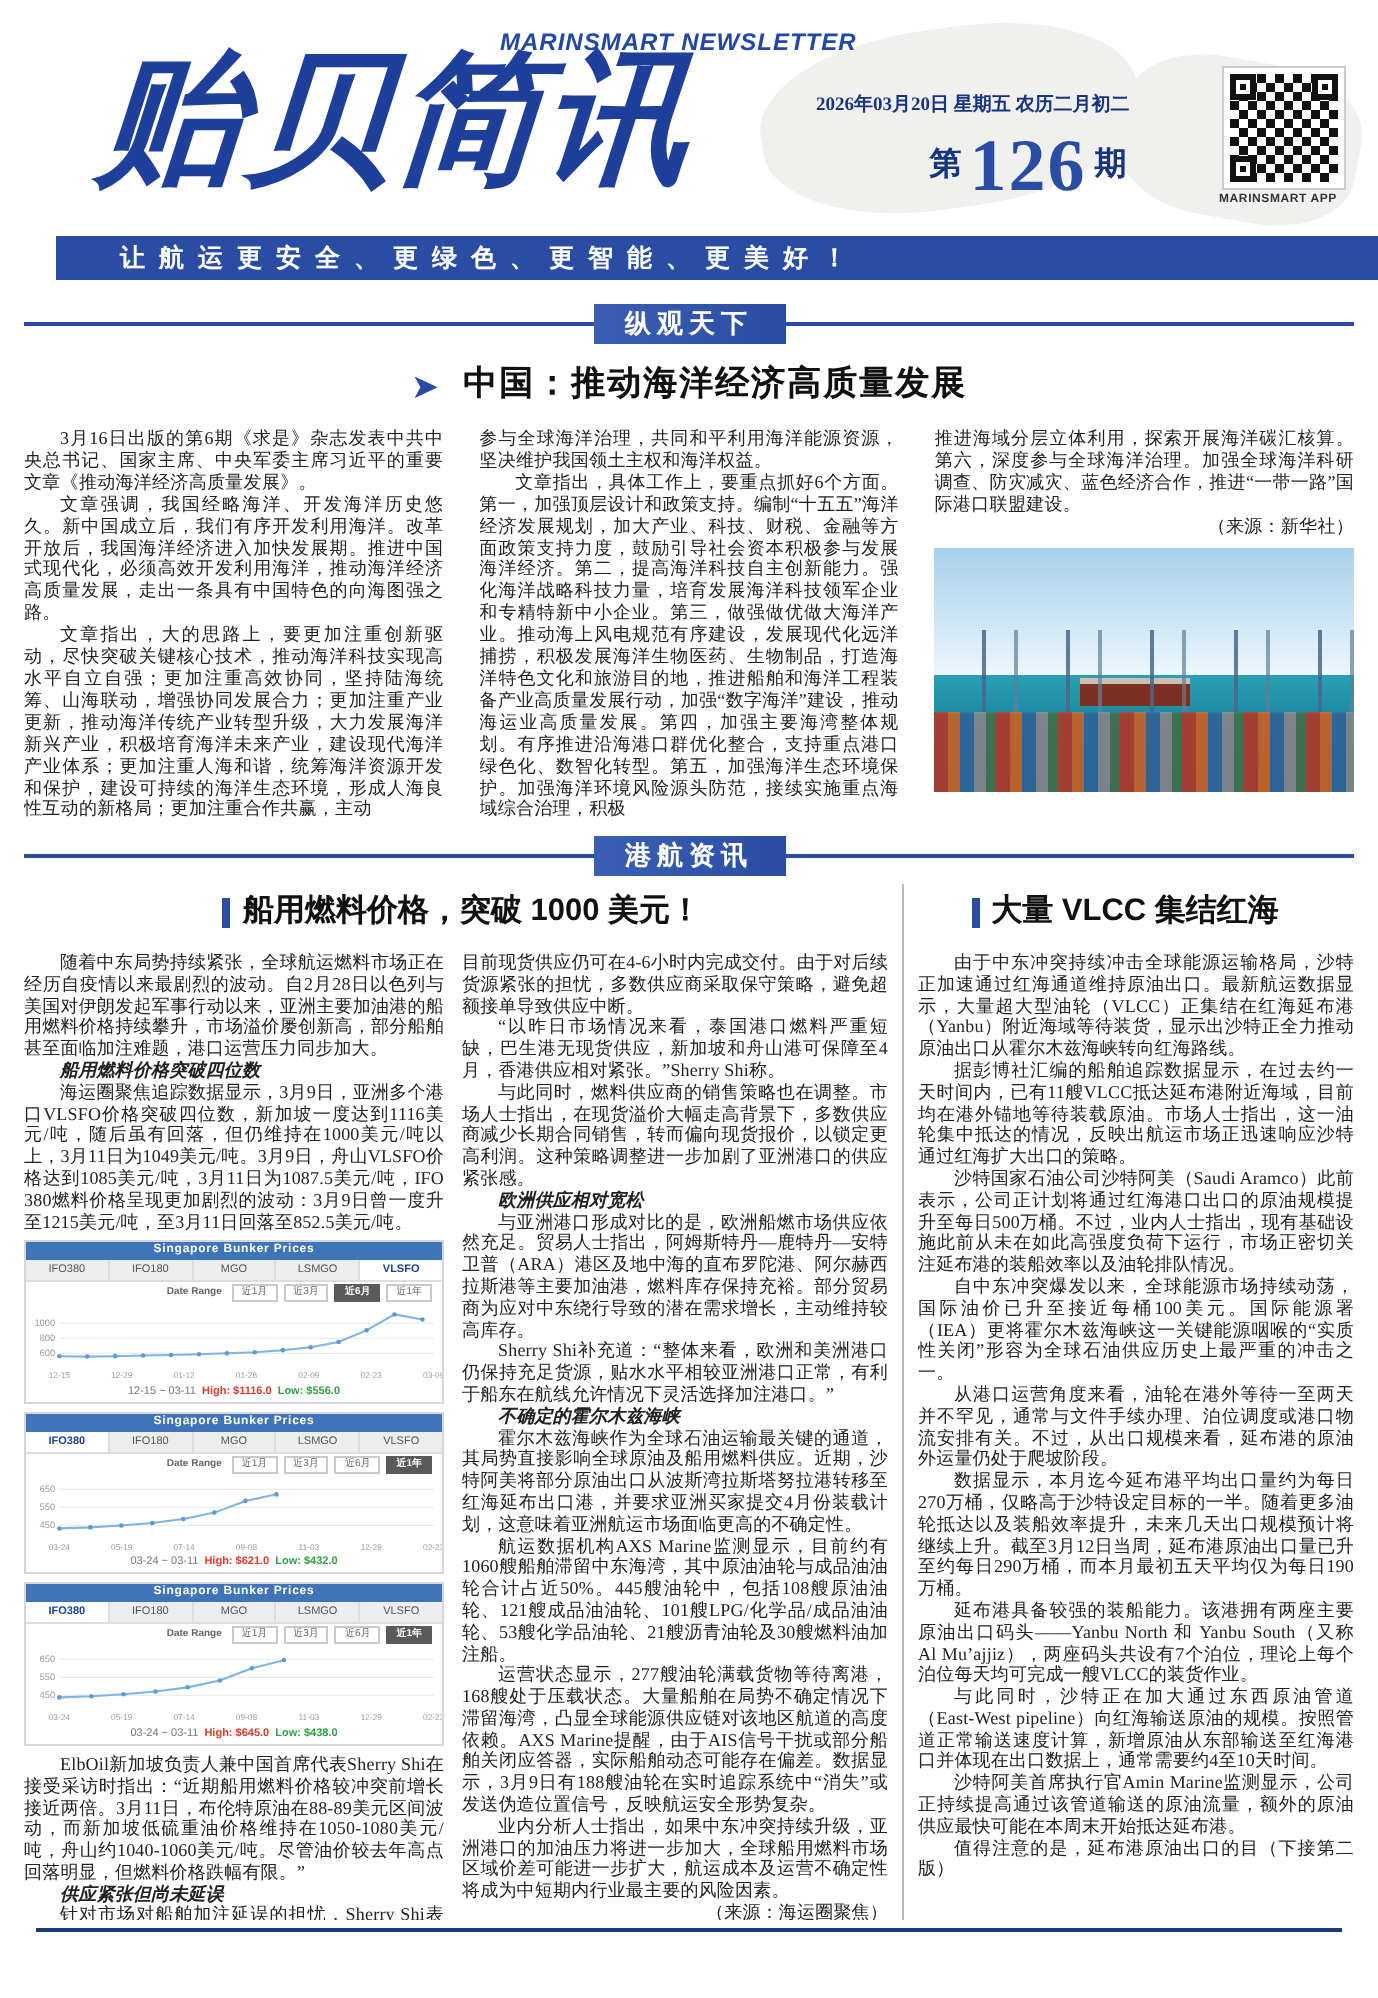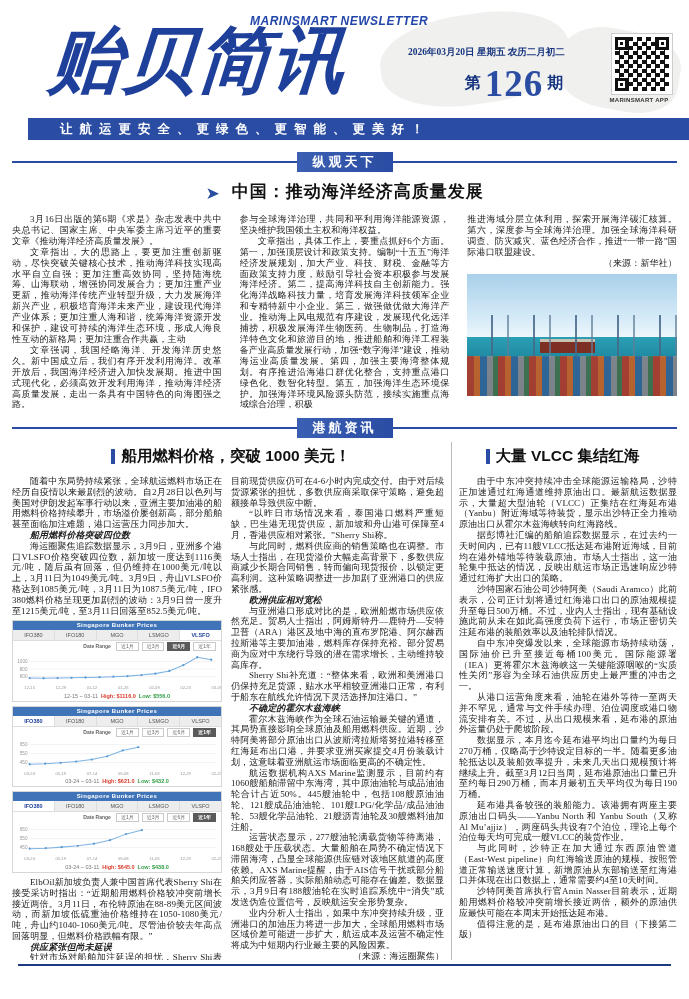--- a/index.html
+++ b/index.html
@@ -123,22 +123,22 @@
   </div>
 
   <div id="a1-title">
     <span class="arrow">➤</span>
     <span class="t">中国：推动海洋经济高质量发展</span>
   </div>
 
   <div class="cols" id="a1-cols">
     <div class="col">
         <p class="b-p">3月16日出版的第6期《求是》杂志发表中共中央总书记、国家主席、中央军委主席习近平的重要文章《推动海洋经济高质量发展》。</p>
+        <p class="b-p">文章强调，我国经略海洋、开发海洋历史悠久。新中国成立后，我们有序开发利用海洋。改革开放后，我国海洋经济进入加快发展期。推进中国式现代化，必须高效开发利用海洋，推动海洋经济高质量发展，走出一条具有中国特色的向海图强之路。</p>
         <p class="b-p">文章指出，大的思路上，要更加注重创新驱动，尽快突破关键核心技术，推动海洋科技实现高水平自立自强；更加注重高效协同，坚持陆海统筹、山海联动，增强协同发展合力；更加注重产业更新，推动海洋传统产业转型升级，大力发展海洋新兴产业，积极培育海洋未来产业，建设现代海洋产业体系；更加注重人海和谐，统筹海洋资源开发和保护，建设可持续的海洋生态环境，形成人海良性互动的新格局；更加注重合作共赢，主动</p>
-        <p class="b-p">文章强调，我国经略海洋、开发海洋历史悠久。新中国成立后，我们有序开发利用海洋。改革开放后，我国海洋经济进入加快发展期。推进中国式现代化，必须高效开发利用海洋，推动海洋经济高质量发展，走出一条具有中国特色的向海图强之路。</p>
       </div>
     <div class="col">
         <p class="b-c">参与全球海洋治理，共同和平利用海洋能源资源，坚决维护我国领土主权和海洋权益。</p>
         <p class="b-p">文章指出，具体工作上，要重点抓好6个方面。第一，加强顶层设计和政策支持。编制“十五五”海洋经济发展规划，加大产业、科技、财税、金融等方面政策支持力度，鼓励引导社会资本积极参与发展海洋经济。第二，提高海洋科技自主创新能力。强化海洋战略科技力量，培育发展海洋科技领军企业和专精特新中小企业。第三，做强做优做大海洋产业。推动海上风电规范有序建设，发展现代化远洋捕捞，积极发展海洋生物医药、生物制品，打造海洋特色文化和旅游目的地，推进船舶和海洋工程装备产业高质量发展行动，加强“数字海洋”建设，推动海运业高质量发展。第四，加强主要海湾整体规划。有序推进沿海港口群优化整合，支持重点港口绿色化、数智化转型。第五，加强海洋生态环境保护。加强海洋环境风险源头防范，接续实施重点海域综合治理，积极</p>
       </div>
     <div class="col">
       <div>
           <p class="b-c">推进海域分层立体利用，探索开展海洋碳汇核算。第六，深度参与全球海洋治理。加强全球海洋科研调查、防灾减灾、蓝色经济合作，推进“一带一路”国际港口联盟建设。</p>
           <p class="b-s">（来源：新华社）</p>
         </div>
@@ -329,18 +329,18 @@
     </div>
   <div class="tcol" id="colC">
       <p class="b-p">由于中东冲突持续冲击全球能源运输格局，沙特正加速通过红海通道维持原油出口。最新航运数据显示，大量超大型油轮（VLCC）正集结在红海延布港（Yanbu）附近海域等待装货，显示出沙特正全力推动原油出口从霍尔木兹海峡转向红海路线。</p>
       <p class="b-p">据彭博社汇编的船舶追踪数据显示，在过去约一天时间内，已有11艘VLCC抵达延布港附近海域，目前均在港外锚地等待装载原油。市场人士指出，这一油轮集中抵达的情况，反映出航运市场正迅速响应沙特通过红海扩大出口的策略。</p>
       <p class="b-p">沙特国家石油公司沙特阿美（Saudi Aramco）此前表示，公司正计划将通过红海港口出口的原油规模提升至每日500万桶。不过，业内人士指出，现有基础设施此前从未在如此高强度负荷下运行，市场正密切关注延布港的装船效率以及油轮排队情况。</p>
       <p class="b-p">自中东冲突爆发以来，全球能源市场持续动荡，国际油价已升至接近每桶100美元。国际能源署（IEA）更将霍尔木兹海峡这一关键能源咽喉的“实质性关闭”形容为全球石油供应历史上最严重的冲击之一。</p>
       <p class="b-p">从港口运营角度来看，油轮在港外等待一至两天并不罕见，通常与文件手续办理、泊位调度或港口物流安排有关。不过，从出口规模来看，延布港的原油外运量仍处于爬坡阶段。</p>
       <p class="b-p">数据显示，本月迄今延布港平均出口量约为每日270万桶，仅略高于沙特设定目标的一半。随着更多油轮抵达以及装船效率提升，未来几天出口规模预计将继续上升。截至3月12日当周，延布港原油出口量已升至约每日290万桶，而本月最初五天平均仅为每日190万桶。</p>
       <p class="b-p">延布港具备较强的装船能力。该港拥有两座主要原油出口码头——Yanbu North 和 Yanbu South（又称 Al Mu’ajjiz），两座码头共设有7个泊位，理论上每个泊位每天均可完成一艘VLCC的装货作业。</p>
       <p class="b-p">与此同时，沙特正在加大通过东西原油管道（East-West pipeline）向红海输送原油的规模。按照管道正常输送速度计算，新增原油从东部输送至红海港口并体现在出口数据上，通常需要约4至10天时间。</p>
-      <p class="b-p">沙特阿美首席执行官Amin Nasser目前表示，近期船用燃料价格较冲突前增长接近两倍，额外的原油供应最快可能在本周末开始抵达延布港。</p>
+      <p class="b-p">沙特阿美首席执行官Amin Marine监测显示，公司正持续提高通过该管道输送的原油流量，额外的原油供应最快可能在本周末开始抵达延布港。</p>
       <p class="b-p">值得注意的是，延布港原油出口的目（下接第二版）</p>
     </div>
 
   <div id="footer-rule"></div>
 </div>
 
 </body></html>

